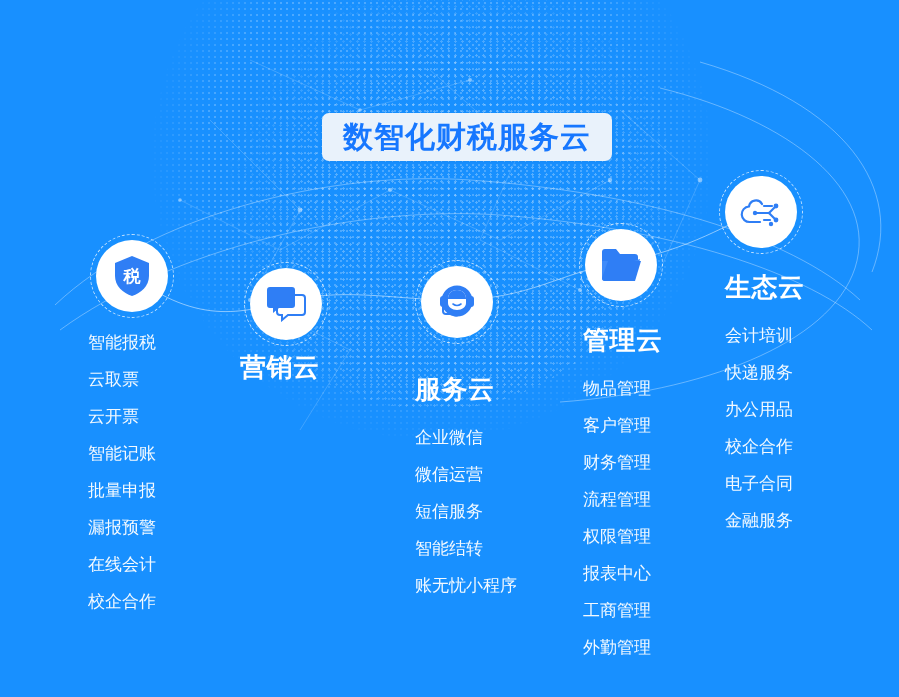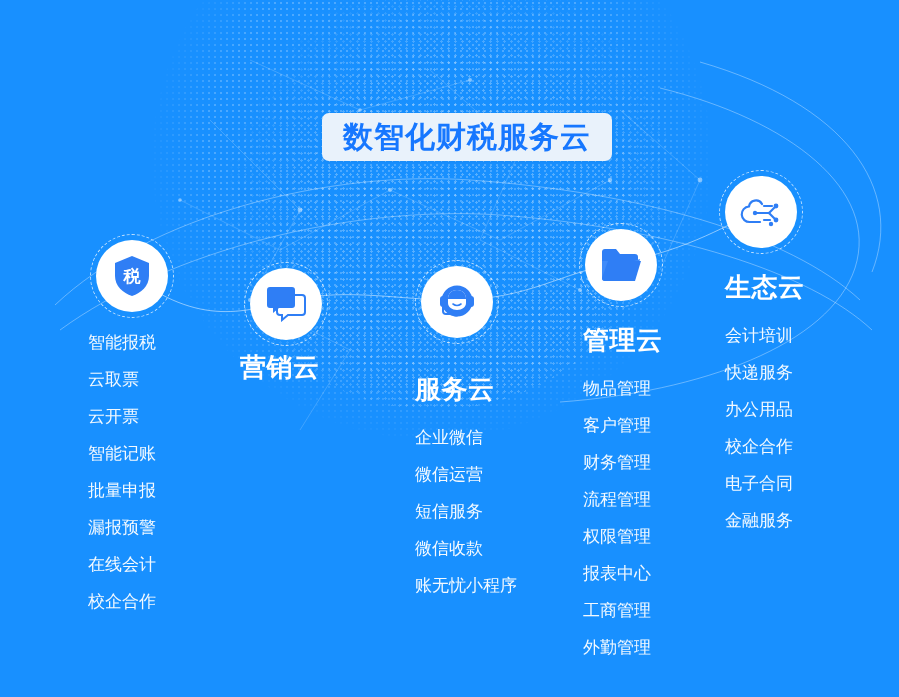--- a/index.html
+++ b/index.html
@@ -198,21 +198,21 @@
           <path d="M8 27 v4 a3 3 0 0 0 3 3 h8" stroke="#2f7ef5" stroke-width="2" fill="none" stroke-linecap="round"></path>
           <circle cx="21" cy="34" r="2.6" fill="#2f7ef5"></circle>
         </svg>
       </div>
     </div>
     <div class="col-head" style="margin-top:34px;">服务云</div>
     <ul class="col-list" style="margin-top:22px;">
       <li>企业微信</li>
       <li>微信运营</li>
       <li>短信服务</li>
-      <li>微信收款</li>
+      <li>智能结转</li>
       <li>账无忧小程序</li>
     </ul>
   </div>
 
   <div class="col" style="left:583px; top:229px;">
     <div class="icon-wrap" style="margin-left:2px;">
       <div class="dash-ring"></div>
       <div class="icon-circle">
         <svg width="42" height="34" viewBox="0 0 42 34">
           <path d="M2 4 a3 3 0 0 1 3 -3 h11 l4 5 h15 a3 3 0 0 1 3 3 v6 H2 Z" fill="#2f7ef5"></path>

